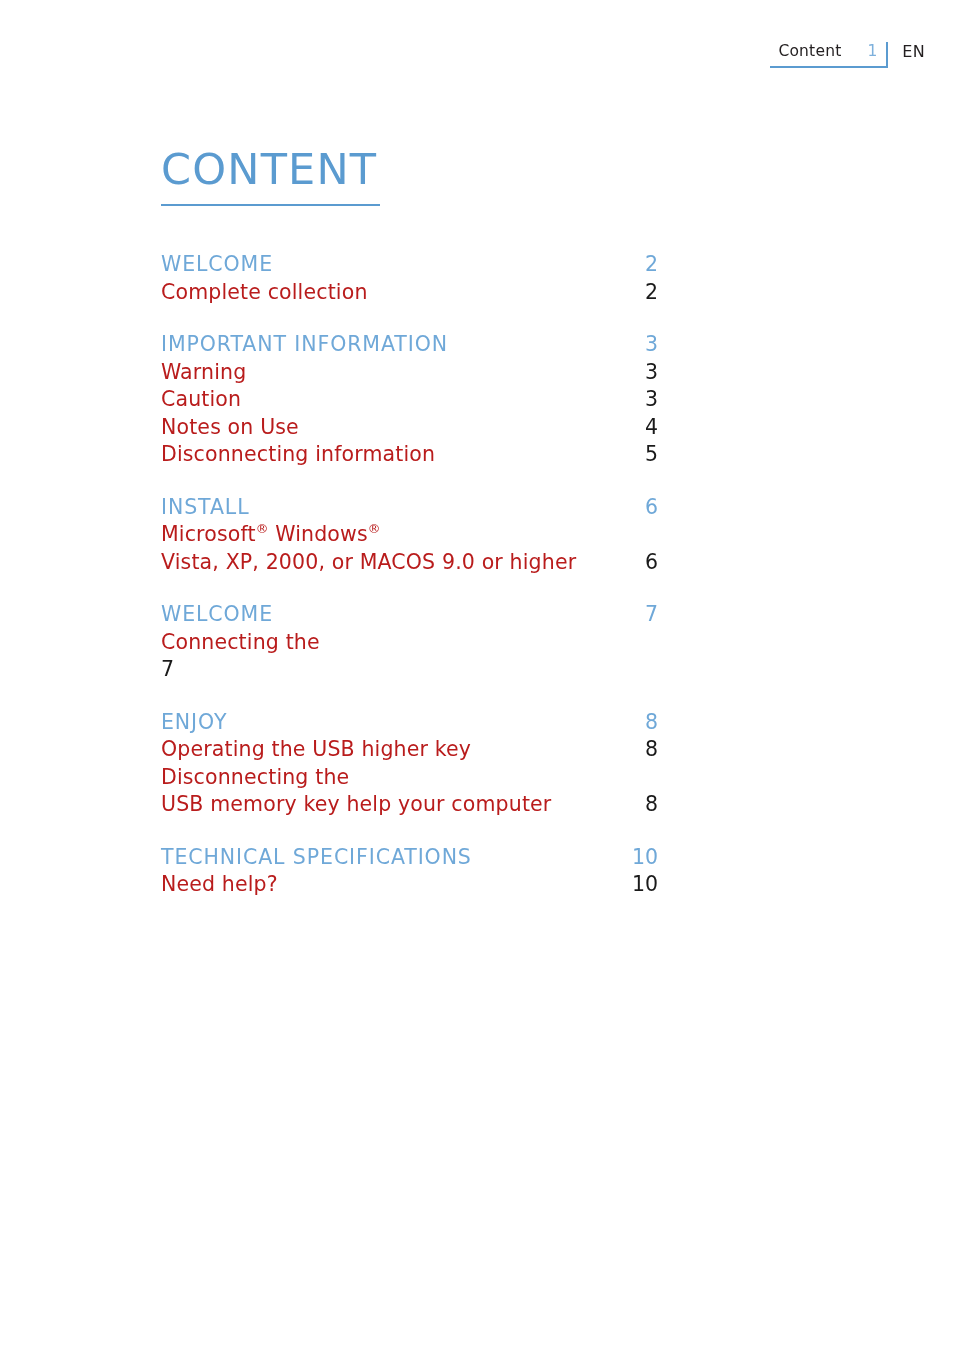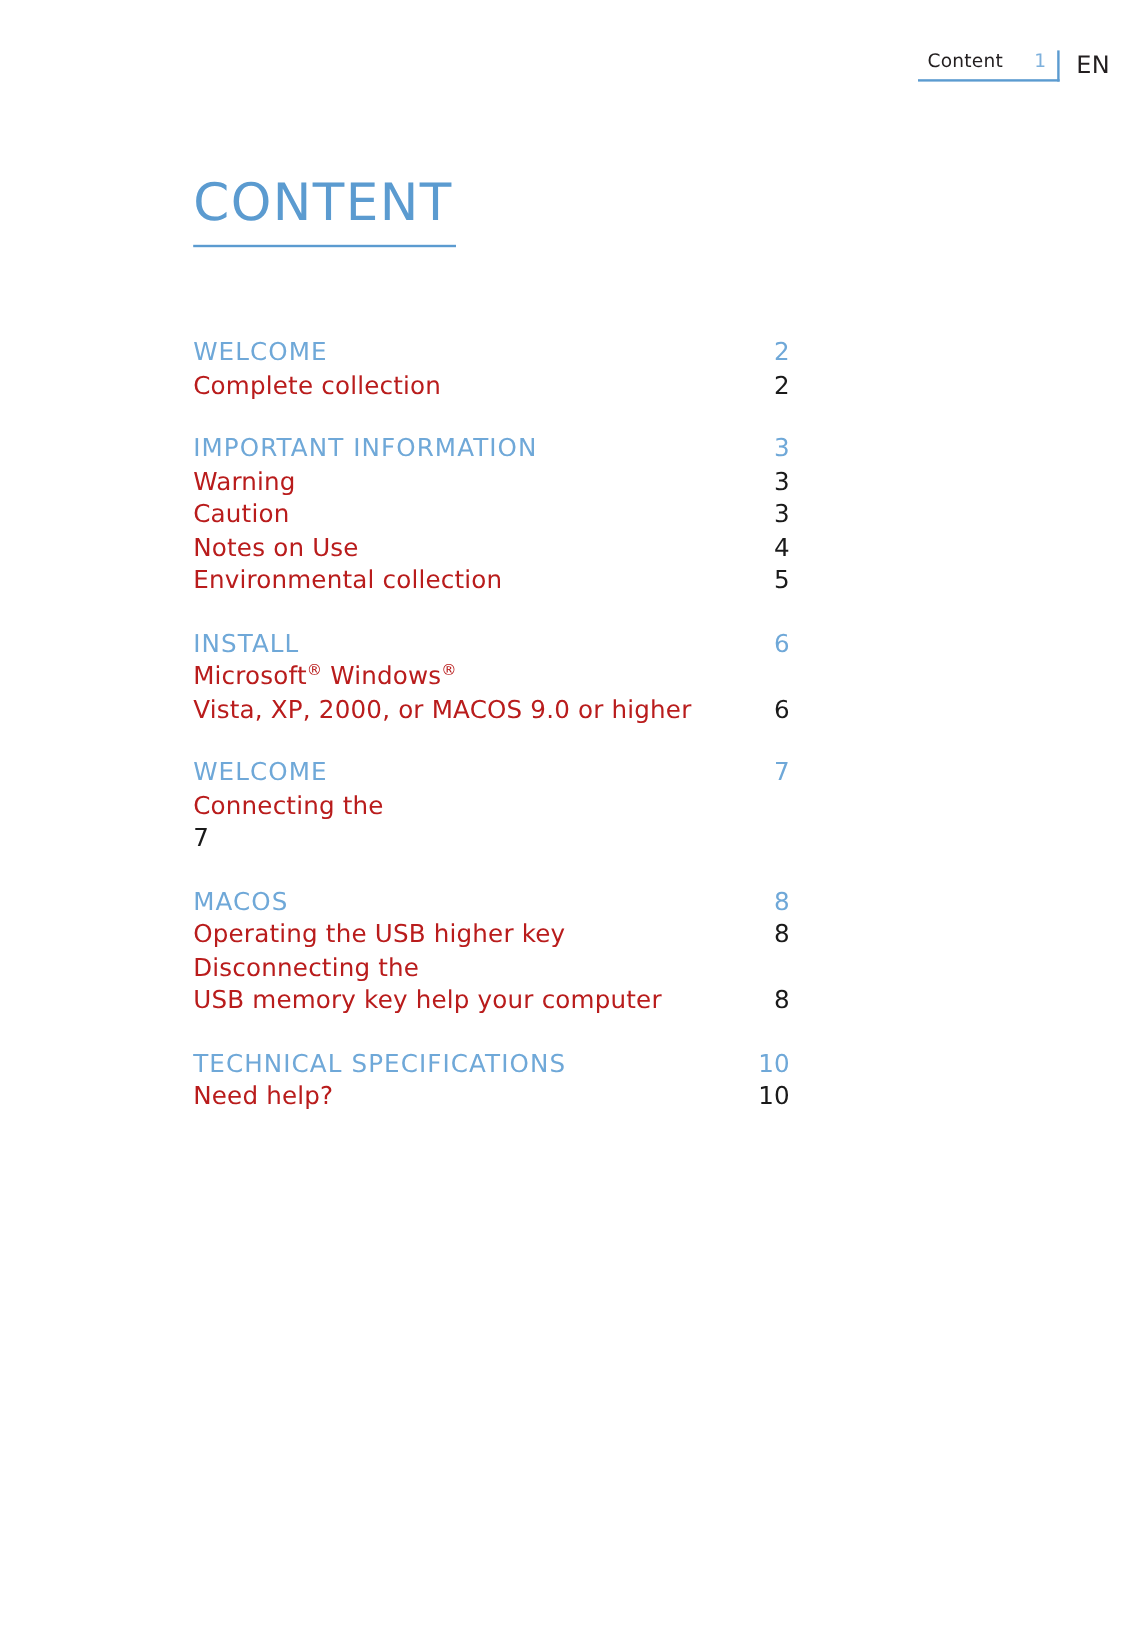--- a/index.html
+++ b/index.html
@@ -47,21 +47,21 @@
     letter-spacing: 0.2px;
     white-space: nowrap;
   }
   .header-pagenum {
     font-size: 15.5px;
     color: #7db0dc;
     margin-left: 26px;
     white-space: nowrap;
   }
   .header-lang {
-    font-size: 20px;
+    font-size: 16px;
     color: #231f20;
     margin-left: 14px;
     letter-spacing: 0.3px;
     white-space: nowrap;
   }
 
   
   .title-block {
     position: absolute;
     left: 161px;
@@ -81,21 +81,20 @@
     background: #5b9bd0;
     margin-top: 13px;
   }
 
   
   .toc {
     position: absolute;
     left: 161px;
     top: 251px;
     width: 497px;
-    margin-top: 29px;
   }
   .toc-section {
     margin-bottom: 25px;
   }
   .toc-section:last-child {
     margin-bottom: 0;
   }
   .toc-row {
     display: flex;
     align-items: baseline;
@@ -177,21 +176,21 @@
       </div>
       <div class="toc-row entry">
         <span class="label">Caution</span>
         <span class="num">3</span>
       </div>
       <div class="toc-row entry">
         <span class="label">Notes on Use</span>
         <span class="num">4</span>
       </div>
       <div class="toc-row entry">
-        <span class="label">Environmental collection</span>
+        <span class="label">Disconnecting information</span>
         <span class="num">5</span>
       </div>
     </div>
     <div class="toc-section">
       <div class="toc-row heading">
         <span class="label">INSTALL</span>
         <span class="num">6</span>
       </div>
       <div class="toc-row entry continuation">
         <span class="label">Microsoft<sup>®</sup> Windows<sup>®</sup></span>
@@ -210,21 +209,21 @@
       <div class="toc-row entry continuation">
         <span class="label">Connecting the</span>
         <span class="num empty">7</span>
       </div>
       <div class="toc-row entry">
         <span class="num">7</span>
       </div>
     </div>
     <div class="toc-section">
       <div class="toc-row heading">
-        <span class="label">MACOS</span>
+        <span class="label">ENJOY</span>
         <span class="num">8</span>
       </div>
       <div class="toc-row entry">
         <span class="label">Operating the USB higher key</span>
         <span class="num">8</span>
       </div>
       <div class="toc-row entry continuation">
         <span class="label">Disconnecting the</span>
         <span class="num empty">8</span>
       </div>

